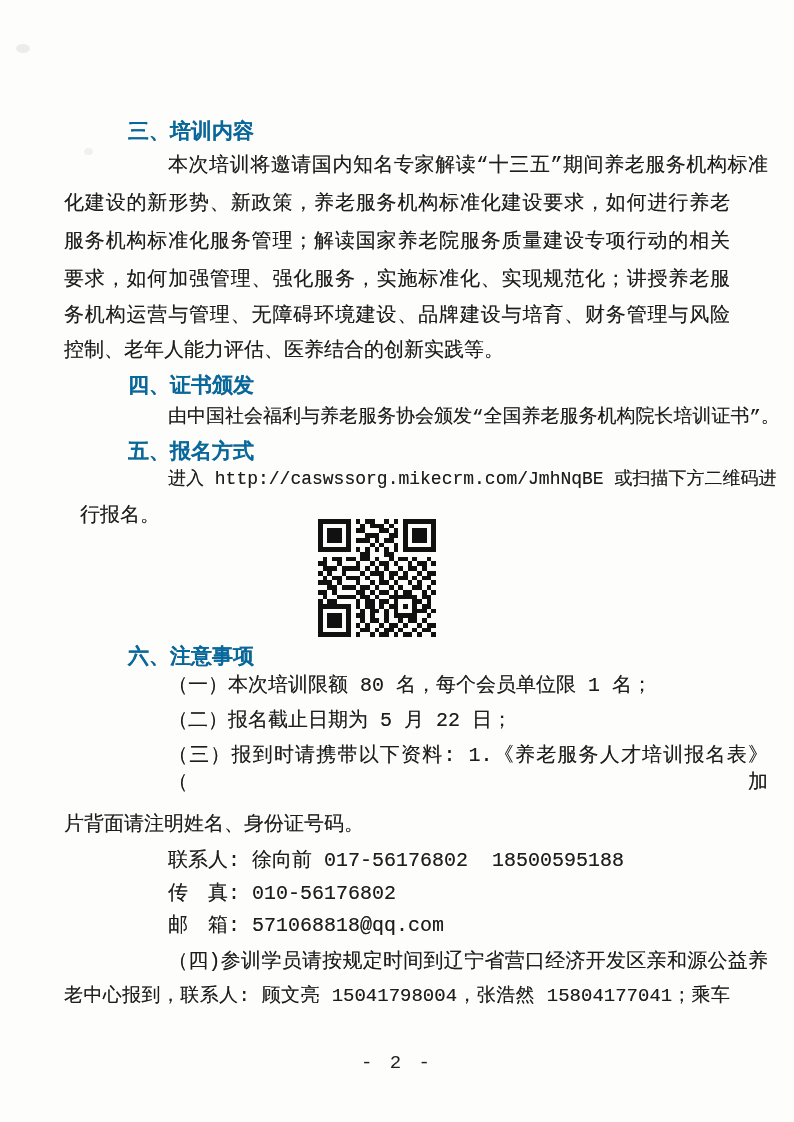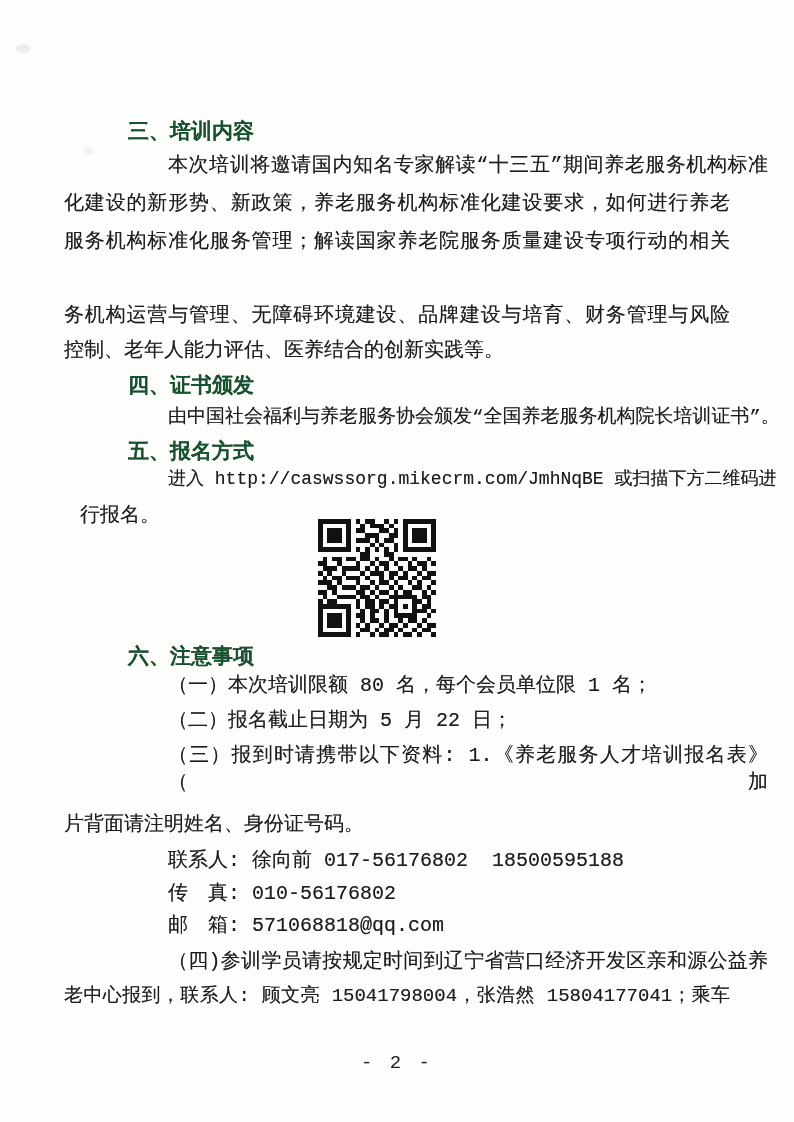--- a/index.html
+++ b/index.html
@@ -16,21 +16,21 @@
     font-size:20px;
     line-height:27px;
     white-space:pre;
     text-shadow:0 0 0.5px rgba(30,30,30,0.55);
   }
   .heading{
     font-family:"Liberation Sans","DejaVu Sans",sans-serif;
     font-weight:700;
     font-size:21px;
     left:128px;
-    color:#14532d;
+    color:#0369a1;
   }
   .full{left:64px;}
   .indent{left:130px;margin-left:38px;}
   .jfull{width:666px;text-align:justify;text-align-last:justify;white-space:normal;}
   .jindent{width:600px;text-align:justify;text-align-last:justify;white-space:normal;}
   .tight19{font-size:19px;}
   .tight18{font-size:18px;}
   
   #b-h3{top:117px;}   #b-p1l1{top:152px;} #b-p1l2{top:190px;} #b-p1l3{top:228px;}
   #b-p1l4{top:266px;} #b-p1l5{top:302px;} #b-p1l6{top:337px;}
@@ -53,20 +53,21 @@
 </head>
 <body>
 
 <div id="page">
   <div id="artifact-1" class="artifact"></div>
   <div id="artifact-2" class="artifact"></div>
   <div id="b-h3" class="blk heading">三、培训内容</div>
     <div id="b-p1l1" class="blk  indent jindent">本次培训将邀请国内知名专家解读“十三五”期间养老服务机构标准</div>
     <div id="b-p1l2" class="blk  full jfull">化建设的新形势、新政策，养老服务机构标准化建设要求，如何进行养老</div>
     <div id="b-p1l3" class="blk  full jfull">服务机构标准化服务管理；解读国家养老院服务质量建设专项行动的相关</div>
+    <div id="b-p1l4" class="blk  full jfull">要求，如何加强管理、强化服务，实施标准化、实现规范化；讲授养老服</div>
     <div id="b-p1l5" class="blk  full jfull">务机构运营与管理、无障碍环境建设、品牌建设与培育、财务管理与风险</div>
     <div id="b-p1l6" class="blk  full">控制、老年人能力评估、医养结合的创新实践等。</div>
     <div id="b-h4" class="blk heading">四、证书颁发</div>
     <div id="b-cert" class="blk  indent tight19">由中国社会福利与养老服务协会颁发“全国养老服务机构院长培训证书”。</div>
     <div id="b-h5" class="blk heading">五、报名方式</div>
     <div id="b-url" class="blk  indent tight18">进入 http://caswssorg.mikecrm.com/JmhNqBE 或扫描下方二维码进</div>
     <div id="b-signup" class="blk  full">行报名。</div>
     <div id="b-qr" class="blk "><svg viewBox="0 0 25 25" shape-rendering="crispEdges">
         <rect x="0" y="0" width="1" height="1" fill="#111111"></rect>
         <rect x="1" y="0" width="1" height="1" fill="#111111"></rect>

